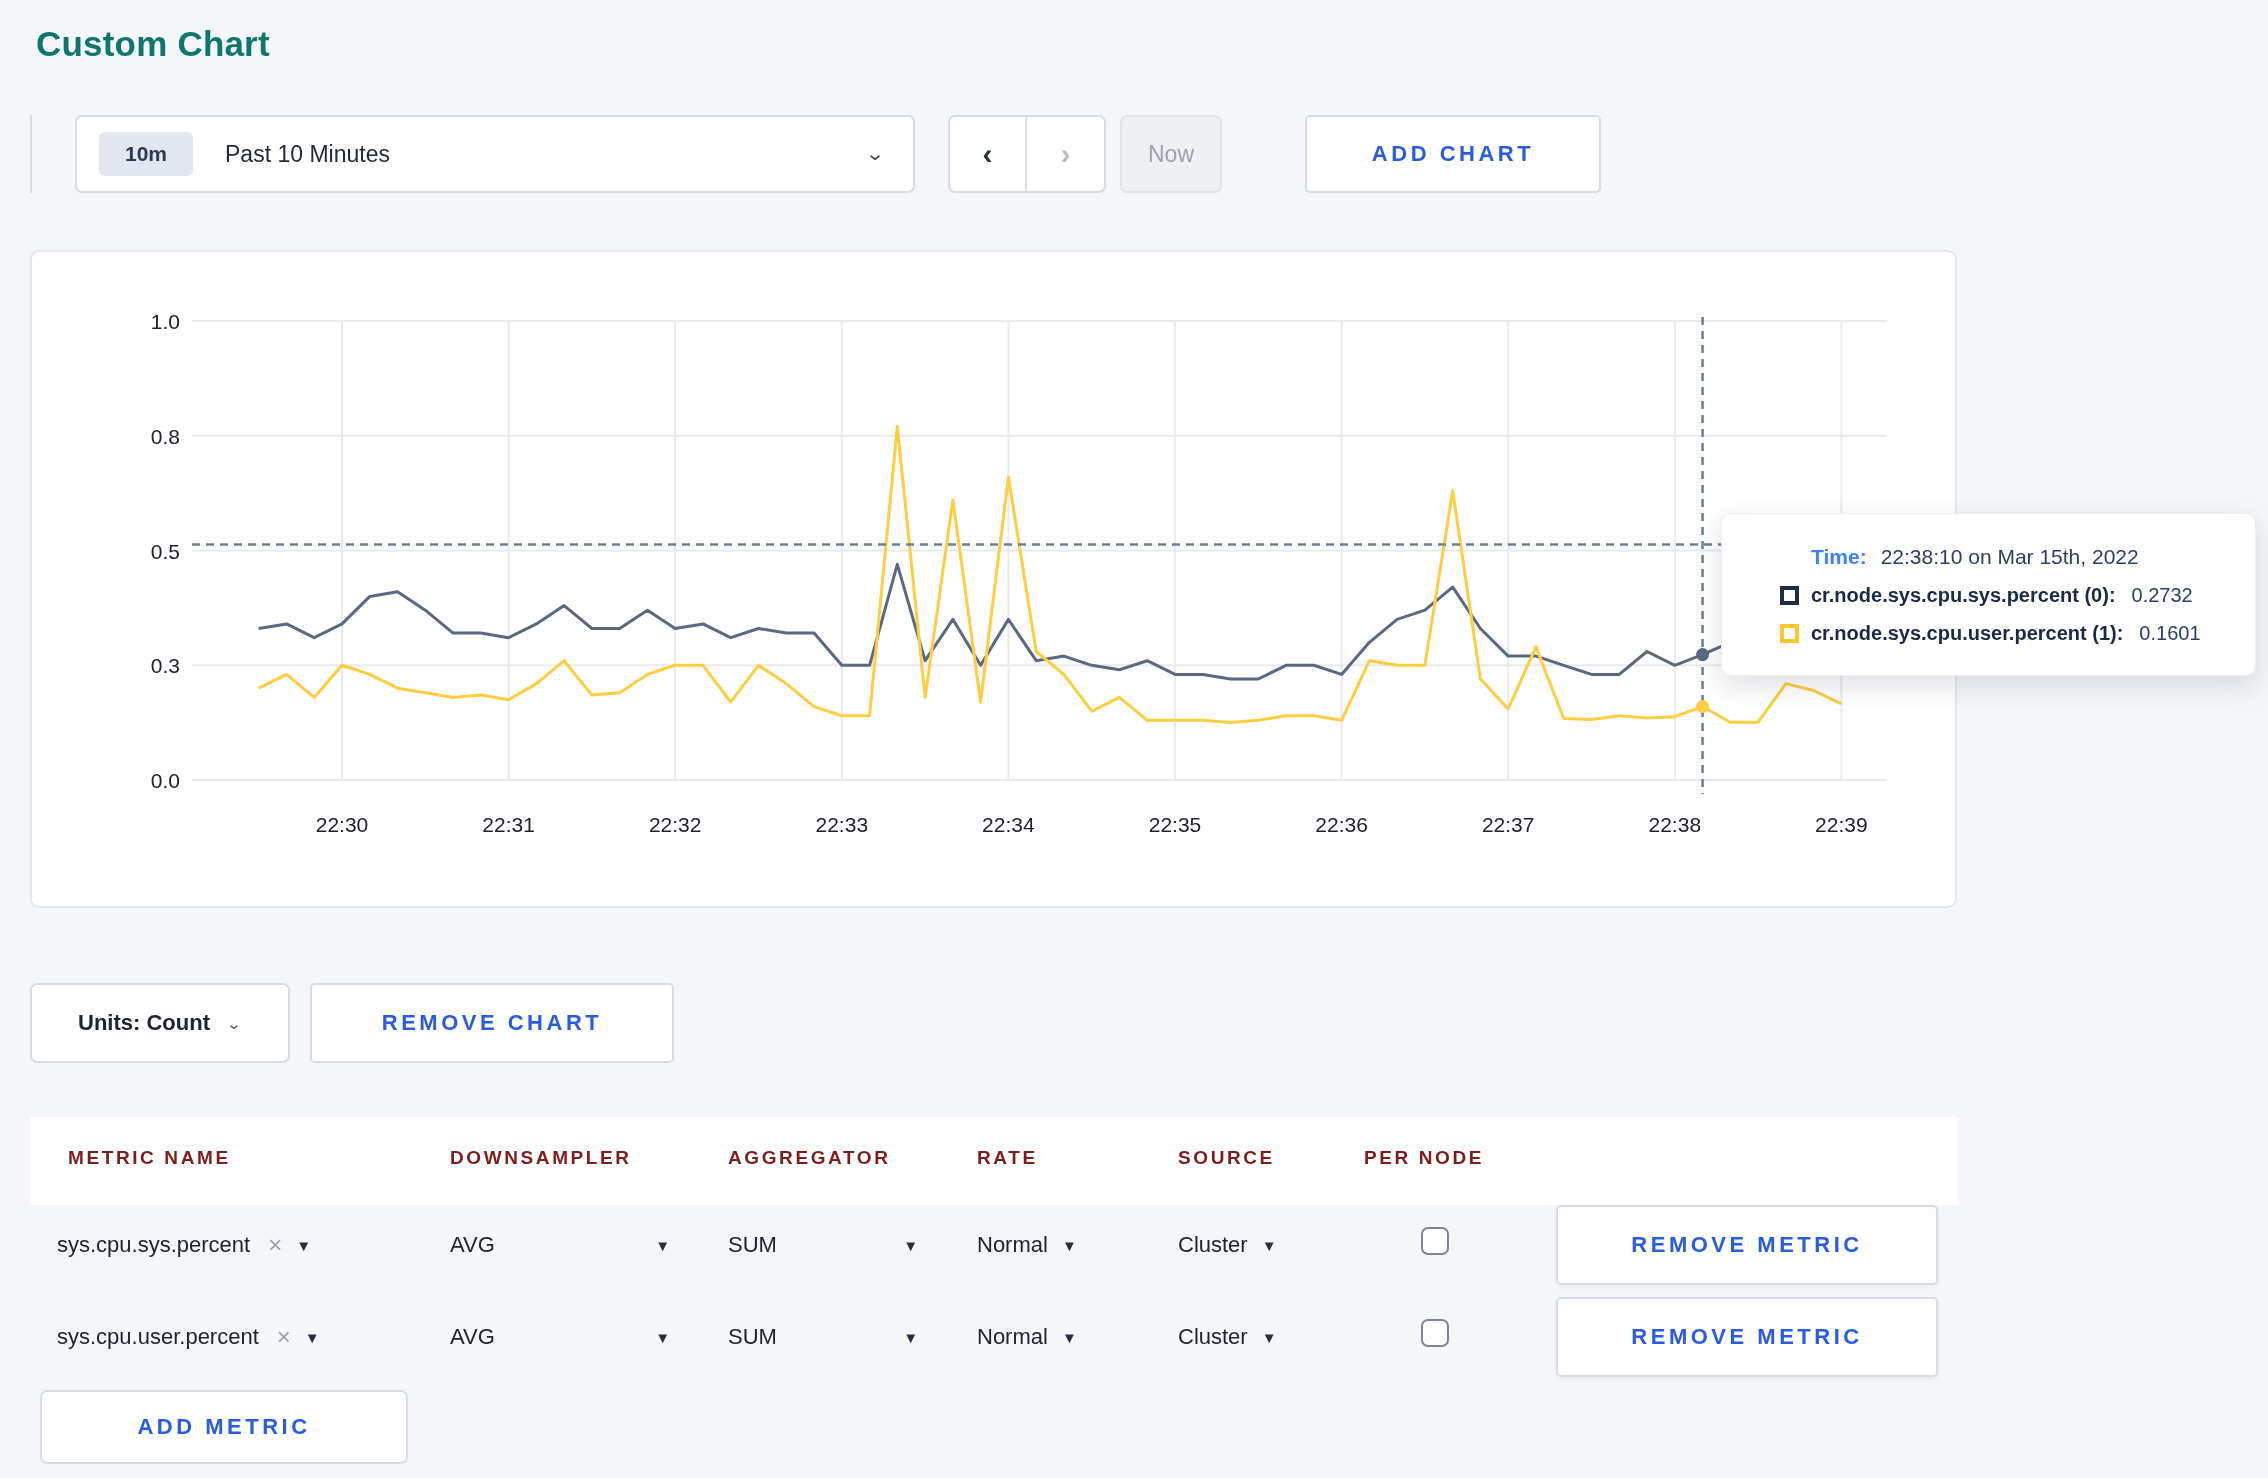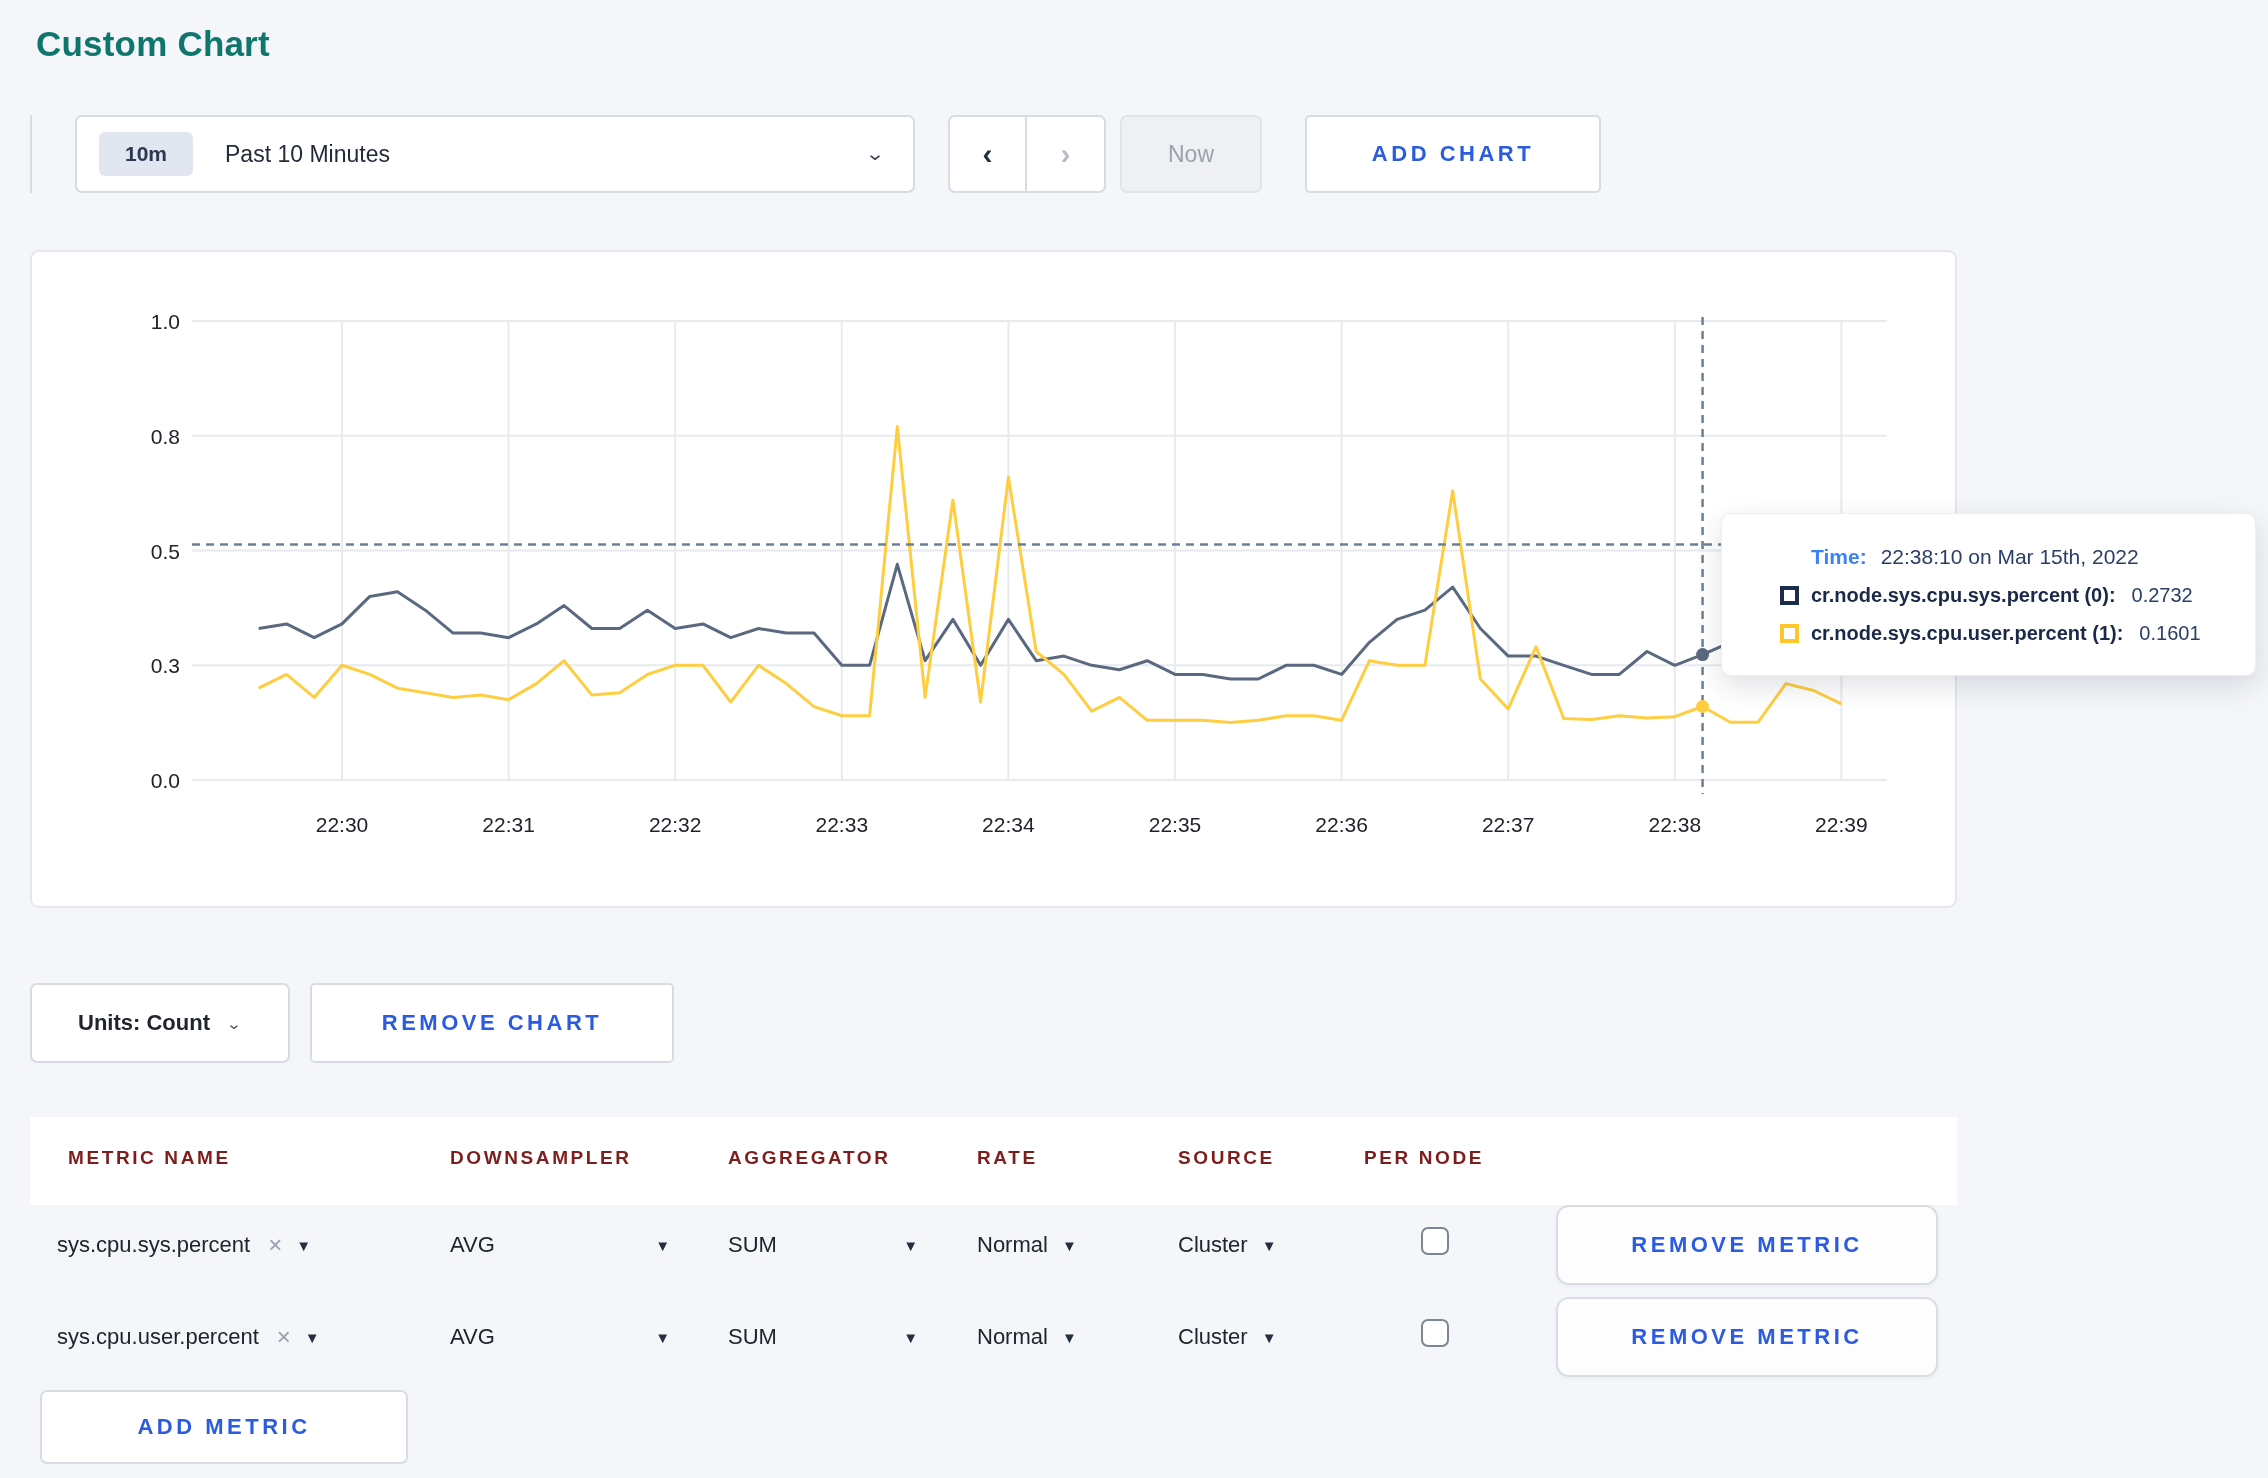--- a/index.html
+++ b/index.html
@@ -30,21 +30,21 @@
   #time-badge {
     background:#e2e6f1; border-radius:6px; padding:10px 26px;
     font-size:21px; font-weight:bold; color:#2c3750;
   }
   #time-label { margin-left:32px; font-size:23px; color:#232b3b; }
   #time-chevron { margin-left:auto; font-size:24px; color:#3f4757; transform:scaleY(.8); }
   #nav-group { left:918px; width:158px; padding:0; overflow:hidden; }
   .nav-half { width:50%; height:100%; display:flex; align-items:center; justify-content:center; font-size:30px; font-weight:bold; cursor:pointer; }
   #nav-prev { border-right:2px solid #d7dce3; color:#262f42; }
   #nav-next { color:#b7bec9; }
-  #now-button { left:1090px; width:142px; background:#eef0f4; border-color:#e0e4ea; font-size:23px; color:#99a2ad; cursor:default; }
+  #now-button { left:1090px; width:102px; background:#eef0f4; border-color:#e0e4ea; font-size:23px; color:#99a2ad; cursor:default; }
   #add-chart-button { left:1275px; width:296px; border-radius:5px; cursor:pointer; }
   .blue-cta { font-size:22px; font-weight:bold; letter-spacing:3.5px; color:#2a5be0; }
 
   
   #chart-card {
     position:absolute; left:30px; top:250px; width:1927px; height:658px;
     background:#fff; border:2px solid #e4e7ec; border-radius:9px;
   }
   #chart-svg { position:absolute; left:0; top:0; }
 
@@ -94,21 +94,21 @@
   .cell-downsampler { left:450px; width:220px; justify-content:space-between; cursor:pointer; }
   .cell-aggregator { left:728px; width:190px; justify-content:space-between; cursor:pointer; }
   .cell-rate { left:977px; cursor:pointer; }
   .cell-source { left:1178px; cursor:pointer; }
   .checkbox {
     position:absolute; left:1421px; top:22px; width:28px; height:28px;
     border:2.5px solid #7d8694; border-radius:7px; background:#fff; cursor:pointer;
   }
   .remove-metric-button {
     position:absolute; left:1556px; top:0; width:382px; height:80px;
-    background:#fdfdfe; border:2px solid #d8dde4; border-radius:13px;
+    background:#fdfdfe; border:2px solid #d8dde4; border-radius:5px;
     box-shadow:0 2px 4px rgba(30,40,60,.05);
     display:flex; align-items:center; justify-content:center; cursor:pointer;
   }
   #add-metric-button {
     position:absolute; left:40px; top:1390px; width:368px; height:74px;
     background:#fff; border:2px solid #d7dce3; border-radius:7px;
     display:flex; align-items:center; justify-content:center; cursor:pointer;
   }
 </style>
 </head>

